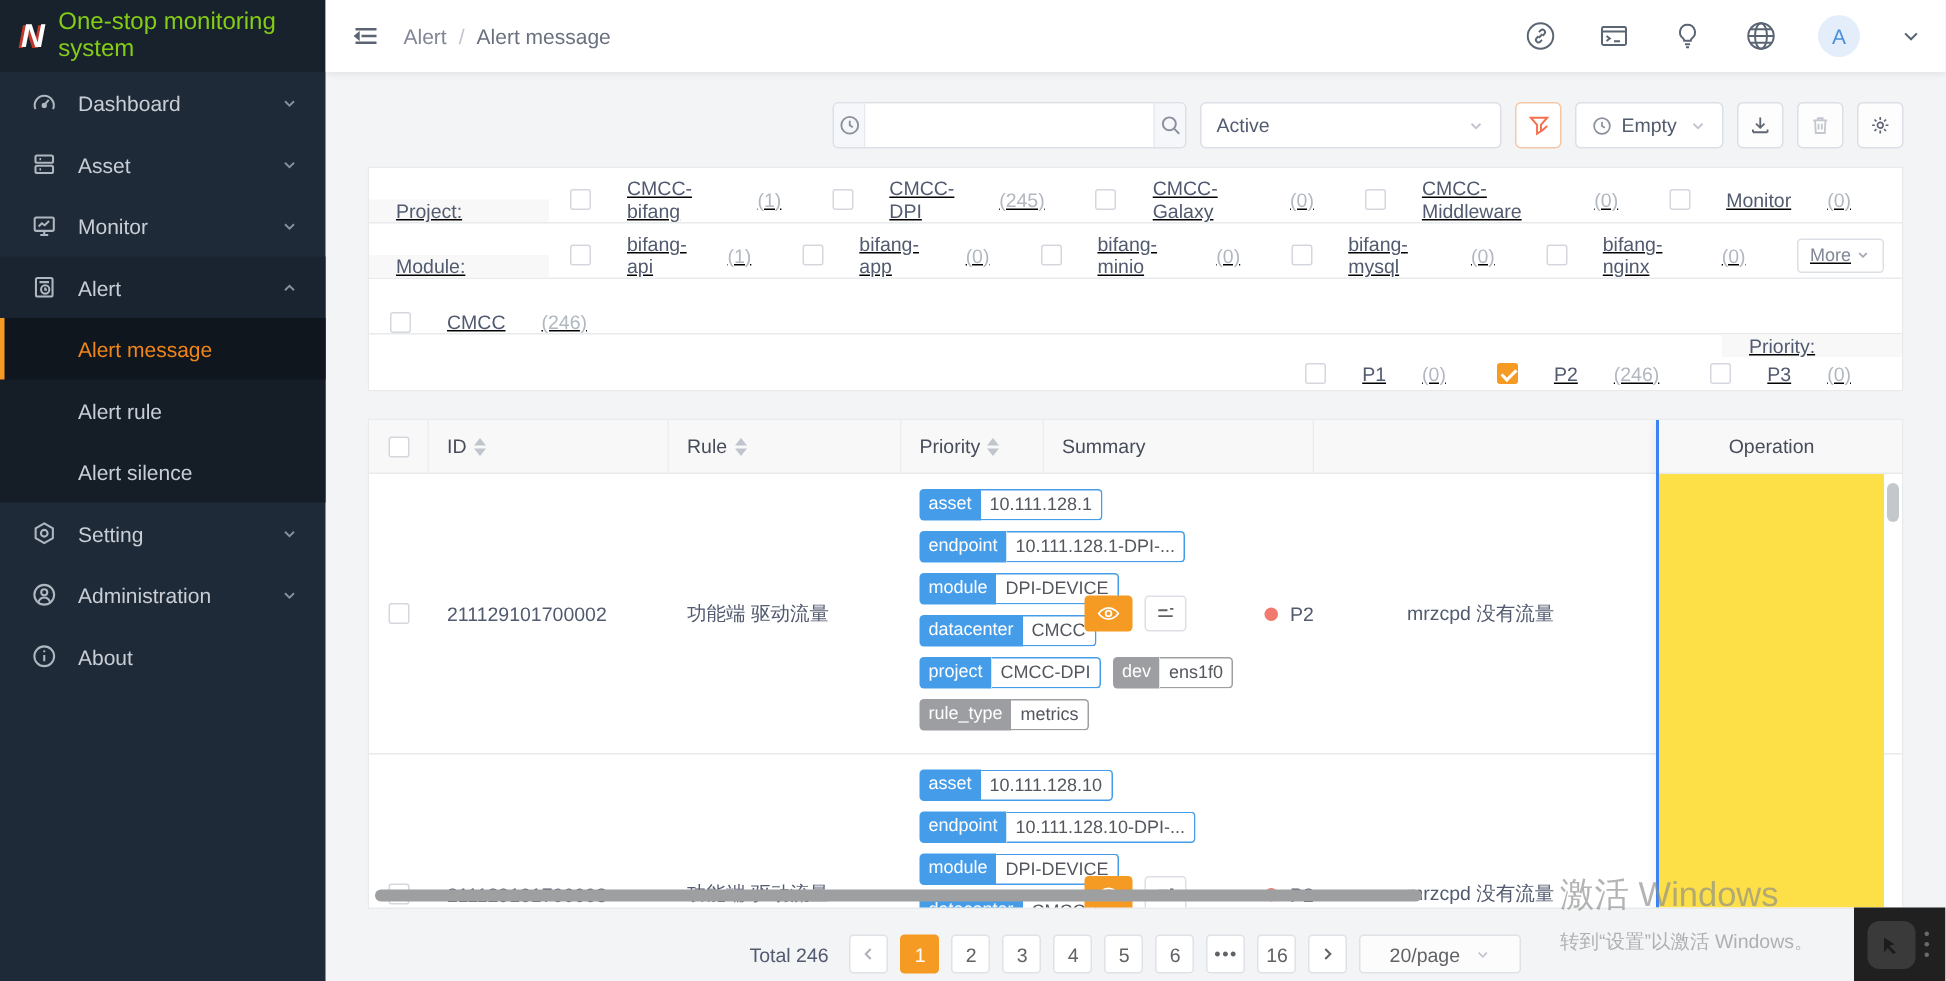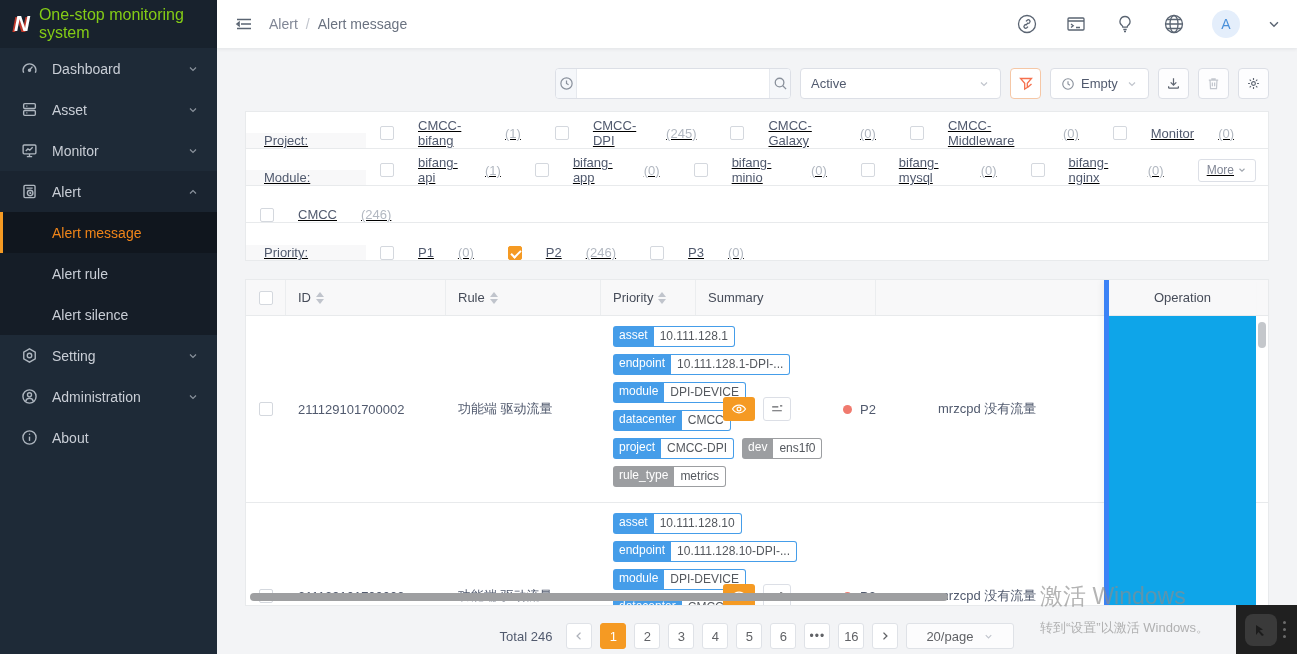--- a/index.html
+++ b/index.html
@@ -42,21 +42,21 @@
   .select .chev { margin-left:auto; color:#c0c4cc; }
   .sel-status { width:201px; }
   .sel-time { width:99px; gap:6px; }
   .icon-btn { width:31px; height:31px; border:1px solid #dcdfe6; border-radius:4px; background:#fdfdfe; display:flex; align-items:center; justify-content:center; color:#5f6672; cursor:pointer; }
   .btn-funnel { border-color:#f5c7a6; color:#f5704d; background:#fff; }
   .btn-trash { color:#c3c7ce; }
 
   
   .filter-card { margin:0 28px; background:#fff; border:1px solid #e8eaec; }
   .frow { display:flex; align-items:flex-end; height:37px; border-bottom:1px solid #e8eaec;text-decoration:underline; }
-  .frow:last-child { border-bottom:none; }
+  .frow:last-child { border-bottom:none;flex-direction:column; }
   .flabel { width:120px; background:#f8f8f9; display:flex; align-items:center; padding-left:18px; font-size:13px; color:#515a6e; flex:0 0 auto; }
   .fopts { display:flex; align-items:center; padding-left:14px; flex:1; }
   .fopt { display:flex; align-items:center; gap:24px; margin-right:34px; cursor:pointer; }
   .fopt .name { font-size:13px; color:#515a6e; }
   .fopt .cnt { font-size:13px; color:#b2b8c1; }
   .cbx { width:14px; height:14px; border:1px solid #d4d8de; border-radius:2px; background:#fff; position:relative; flex:0 0 auto; }
   .cbx.checked { background:#f59a23; border-color:#f59a23; }
   .cbx.checked::after { content:""; position:absolute; left:4px; top:1px; width:4px; height:8px; border:solid #fff; border-width:0 2px 2px 0; transform:rotate(45deg); }
   .more-btn { margin-left:auto; margin-right:12px; align-self:center; height:23px; border:1px solid #dcdfe6; border-radius:3px; background:#fff; display:flex; align-items:center; gap:3px; padding:0 8px; font-size:12px; color:#808695; cursor:pointer; }
 
@@ -81,21 +81,21 @@
   .td.c-label { display:block; padding:10px 0 0 12px; }
   .tag-line { display:flex; gap:8px; margin-bottom:7px; }
   .tag { display:inline-flex; font-size:12px; line-height:19px; white-space:nowrap; }
   .tag .k { padding:0 6px; color:#fff; border-radius:3px 0 0 3px; }
   .tag .v { padding:0 6px; background:#fff; color:#54585e; border-radius:0 3px 3px 0; border:1px solid; border-left:none; }
   .tag.blue .k { background:#459de9; } .tag.blue .v { border-color:#459de9; }
   .tag.gray .k { background:#9c9ea1; } .tag.gray .v { border-color:#9c9ea1; }
   .pr-dot { width:9px; height:9px; border-radius:50%; background:#f07a6e; margin-right:8px; flex:0 0 auto; }
 
   
-  .op-col { position:absolute; top:0; right:12px; width:152px; height:100%; background:#0ea5e9; border-left:5px solid #3b82f6; box-shadow:-3px 0 6px rgba(0,0,0,.04); z-index:2; }
+  .op-col { position:absolute; top:0; right:12px; width:152px; height:100%; background:#fde047; border-left:2px solid #3b82f6; box-shadow:-3px 0 6px rgba(0,0,0,.04); z-index:2; }
   .op-head { height:36px; background:#f8f8f9; border-bottom:1px solid #e8eaec; display:flex; align-items:center; justify-content:center; font-size:13px; color:#464c59; }
   .op-group { position:absolute; left:0; width:100%; display:flex; justify-content:center; gap:8px; z-index:4; }
   .op-g1 { top:129px; transform:translateY(-50%); }
   .op-g2 { top:316px; transform:translateY(-50%); }
   .btn-eye { width:32px; height:24px; background:#f59a23; border-radius:3px; display:flex; align-items:center; justify-content:center; color:#fff; cursor:pointer; }
   .btn-detail { width:28px; height:24px; background:#fff; border:1px solid #dcdfe6; border-radius:3px; display:flex; align-items:center; justify-content:center; color:#606266; cursor:pointer; }
   .vscroll { position:absolute; right:2px; top:42px; width:8px; height:26px; background:#c4c7cb; border-radius:4px; z-index:5; cursor:pointer; }
   .hscroll { position:absolute; left:4px; bottom:4px; width:698px; height:8px; background:#9e9fa1; border-radius:4px; z-index:5; cursor:pointer; }
 
   

